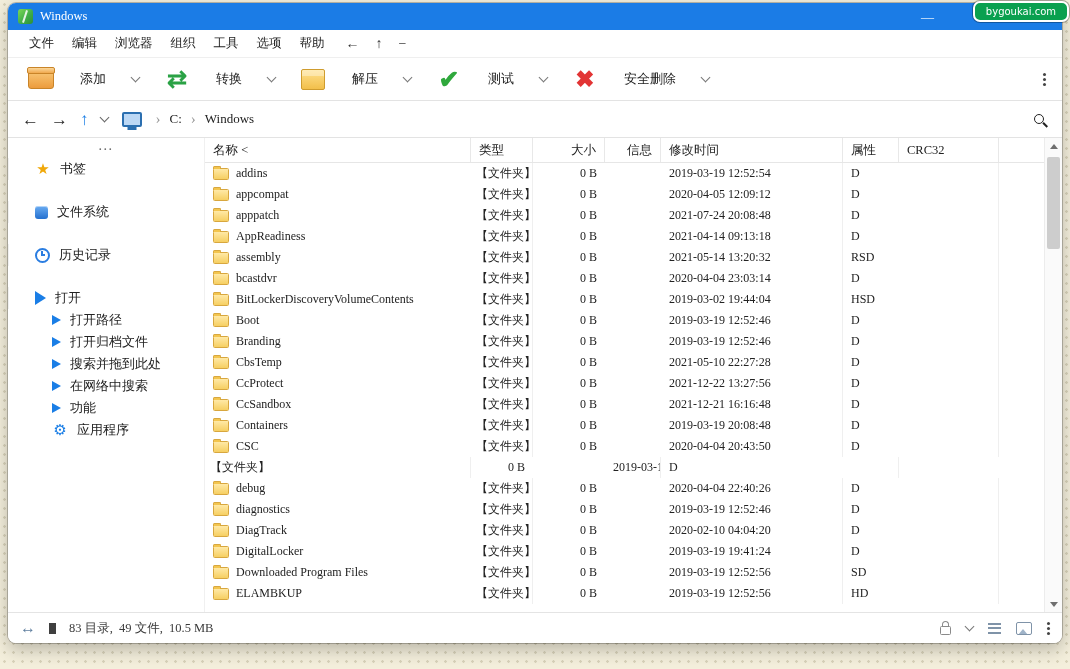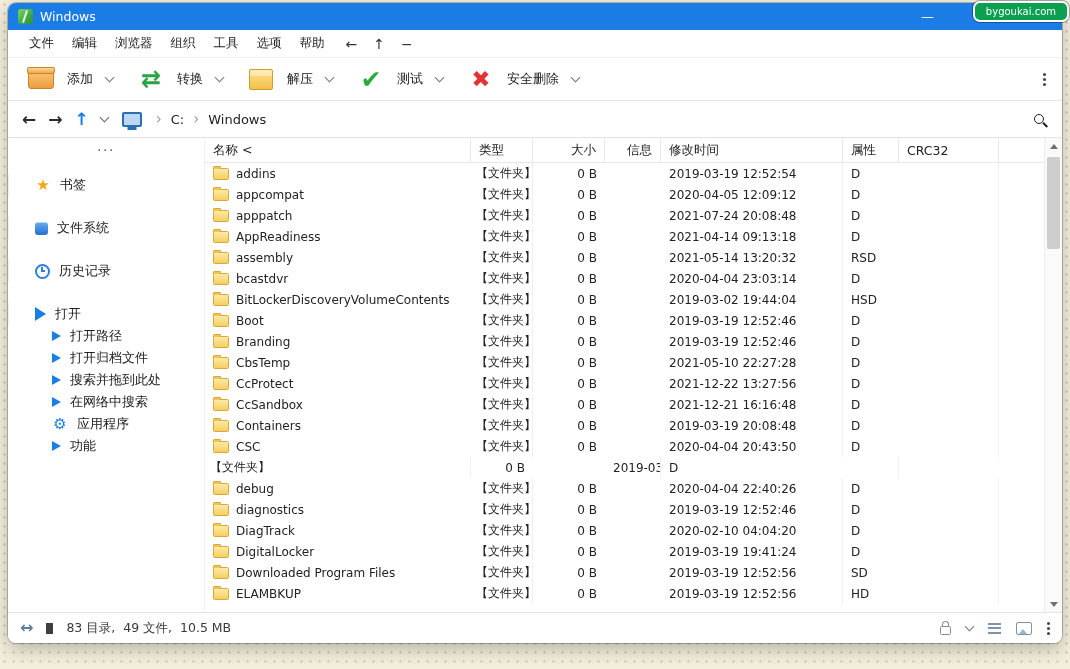--- a/index.html
+++ b/index.html
@@ -5,39 +5,39 @@
   html,body{margin:0;padding:0;}
   body{
     width:1070px;height:669px;position:relative;overflow:hidden;
     font-family:"DejaVu Sans","Liberation Sans",sans-serif;
     background-color:#f4efdc;
     background-image:radial-gradient(circle,#d9d3ba 1.1px,transparent 1.5px);
     background-size:9px 9px;
     font-size:13px;color:#222;
   }
   .window{position:absolute;left:8px;top:3px;width:1054px;height:640px;background:#fff;border-radius:8px;overflow:hidden;
-    box-shadow:0 0 0 1px rgba(0,0,0,.22),0 6px 18px rgba(0,0,0,.25);display:flex;flex-direction:column;}
+    box-shadow:0 0 0 1px rgba(0,0,0,.22),0 6px 18px rgba(0,0,0,.25);display:flex;flex-direction:column;font-family:Liberation Serif, serif;}
 
   
   .titlebar{height:27px;background:#1b7ce6;display:flex;align-items:center;padding:0 10px;color:#fff;flex:0 0 auto;}
   .app-icon{width:15px;height:15px;border-radius:3px;background:linear-gradient(135deg,#7ed957 0%,#3fae49 55%,#2e8f35 100%);margin-right:7px;position:relative;flex:0 0 auto;}
   .app-icon::after{content:"";position:absolute;left:6px;top:1px;width:2px;height:13px;background:rgba(255,255,255,.85);transform:rotate(18deg);}
   .title-text{font-size:12.5px;}
   .min-btn{margin-left:auto;margin-right:118px;font-size:13px;line-height:1;cursor:default;}
   .watermark{position:absolute;top:1px;right:1px;background:#0aa04f;color:#fff;border:2px solid #fff;border-radius:7px;
     padding:3px 11px;font-size:10px;z-index:50;box-shadow:0 0 0 1px rgba(0,0,0,.3);}
 
   
   .menubar{height:27px;display:flex;align-items:center;padding:0 12px;flex:0 0 auto;font-size:12.5px;background:#fff;}
   .menu-item{padding:4px 9px;cursor:default;}
   .menu-nav{display:flex;gap:16px;margin-left:12px;color:#333;font-size:14px;align-items:center;}
 
   
   .toolbar{height:42px;display:flex;align-items:center;padding:0 8px;border-top:1px solid #efefef;border-bottom:1px solid #e3e3e3;flex:0 0 auto;background:#fff;}
-  .tb-btn{display:flex;align-items:center;gap:11px;padding:4px 13px 4px 10px;border-radius:4px;cursor:default;}
+  .tb-btn{display:flex;align-items:center;gap:24px;padding:4px 13px 4px 10px;border-radius:4px;cursor:default;}
   .tb-label{font-size:13px;}
   .chev{width:6px;height:6px;border-right:1.6px solid #777;border-bottom:1.6px solid #777;transform:rotate(45deg);margin-left:2px;margin-top:-4px;flex:0 0 auto;}
   .tb-icon{display:inline-flex;align-items:center;justify-content:center;width:30px;height:28px;position:relative;flex:0 0 auto;}
   .add-archive-icon::before{content:"";width:24px;height:17px;background:linear-gradient(180deg,#f9c877,#ec9c3d);border:1px solid #c98428;border-radius:2px 2px 3px 3px;display:block;}
   .add-archive-icon::after{content:"";position:absolute;top:2px;left:1px;width:26px;height:5px;background:linear-gradient(180deg,#fbd79a,#f0a94e);border:1px solid #c98428;border-radius:2px;}
   .convert-icon::before{content:"⇄";font-size:24px;font-weight:bold;color:#2aa245;line-height:1;}
   .extract-icon::before{content:"";display:block;width:22px;height:19px;background:linear-gradient(180deg,#ffe18e,#f2bf4b);border:1px solid #cf9c2e;border-radius:2px;box-shadow:inset 0 6px 0 rgba(255,255,255,.35);}
   .test-icon::before{content:"✔";font-size:25px;color:#2fa83c;font-weight:bold;line-height:1;}
   .secure-delete-icon::before{content:"✖";font-size:23px;color:#e23434;font-weight:bold;line-height:1;}
   .tb-overflow{margin-left:auto;padding:0 8px;display:flex;align-items:center;height:100%;cursor:default;}
@@ -56,21 +56,21 @@
   .search-wrap{margin-left:auto;padding:4px;cursor:default;}
   .search-icon{width:8px;height:8px;border:1.8px solid #222;border-radius:50%;position:relative;display:block;}
   .search-icon::after{content:"";position:absolute;width:1.9px;height:5.5px;background:#222;left:8.5px;top:7px;transform:rotate(-45deg);}
 
   
   .content{flex:1;display:flex;min-height:0;background:#fff;}
   .sidebar{width:196px;flex:0 0 auto;padding-top:2px;}
   .sidebar-more{text-align:center;color:#666;font-size:14px;letter-spacing:1.5px;height:16px;line-height:12px;cursor:default;}
   .side-item{display:flex;align-items:center;gap:9px;height:22px;padding-left:26px;font-size:13px;cursor:default;white-space:nowrap;}
   .side-item.main{margin-top:21px;}
-  .side-item.first{margin-top:18px;}
+  .side-item.first{margin-top:2px;}
   .side-item.sub{padding-left:44px;}
   .s-icon{display:inline-flex;align-items:center;justify-content:center;width:16px;flex:0 0 auto;}
   .star-icon::before{content:"★";color:#f0a80a;font-size:15px;line-height:1;}
   .drive-icon{width:13px;height:13px;border-radius:3px;background:linear-gradient(180deg,#6aacf2,#2470cf);box-shadow:inset 0 1px 0 rgba(255,255,255,.5);}
   .history-icon{width:11px;height:11px;border:2px solid #2a7de1;border-radius:50%;position:relative;}
   .history-icon::before{content:"";position:absolute;left:4px;top:1px;width:2px;height:4px;background:#2a7de1;}
   .history-icon::after{content:"";position:absolute;left:4px;top:4px;width:4px;height:2px;background:#2a7de1;}
   .play-icon{width:0;height:0;border-left:11px solid #1a7ee6;border-top:7px solid transparent;border-bottom:7px solid transparent;}
   .play-icon-small{width:0;height:0;border-left:9px solid #1a7ee6;border-top:5.5px solid transparent;border-bottom:5.5px solid transparent;}
   .gear-icon::before{content:"⚙";color:#1a7ee6;font-size:15px;line-height:1;}
@@ -222,26 +222,26 @@
           </div>
           <div class="side-item sub">
             <span class="s-icon play-icon-small"></span>
             <span class="s-label">搜索并拖到此处</span>
           </div>
           <div class="side-item sub">
             <span class="s-icon play-icon-small"></span>
             <span class="s-label">在网络中搜索</span>
           </div>
           <div class="side-item sub">
+            <span class="s-icon play-icon-small"></span>
+            <span class="s-label">功能</span>
+          </div>
+          <div class="side-item sub">
             <span class="s-icon gear-icon"></span>
             <span class="s-label">应用程序</span>
-          </div>
-          <div class="side-item sub">
-            <span class="s-icon play-icon-small"></span>
-            <span class="s-label">功能</span>
           </div>
         </div>
     </div>
     <div class="main">
       <div class="table">
         <div class="fhead">
             <div class="hc">名称 &lt;</div>
             <div class="hc">类型</div>
             <div class="hc a-right">大小</div>
             <div class="hc a-right">信息</div>

